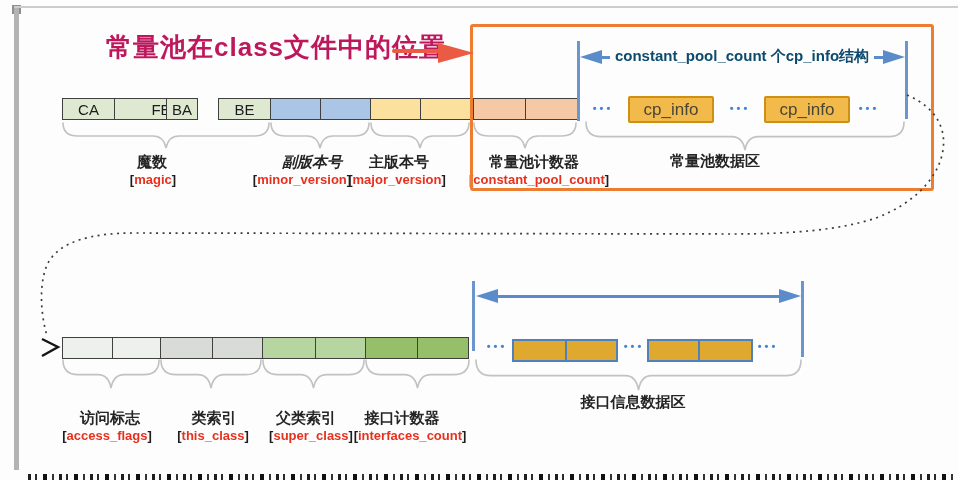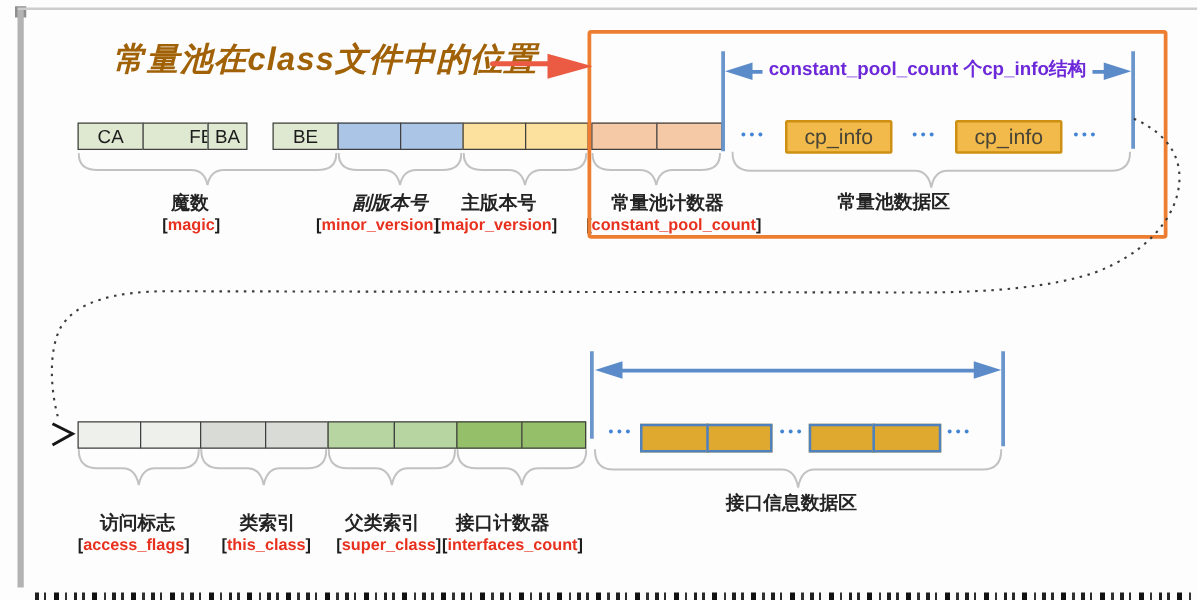--- a/index.html
+++ b/index.html
@@ -6,42 +6,42 @@
   #canvas{position:relative;width:958px;height:480px;background:#fdfdfd;overflow:hidden;
           font-family:"Liberation Sans","DejaVu Sans",sans-serif;}
   .abs{position:absolute;}
 
   
   .frame-corner{left:12px;top:5px;width:9px;height:9px;background:#8f8f8f;}
   .frame-top{left:14px;top:6px;width:944px;height:2px;background:#cdcdcd;}
   .frame-left{left:14px;top:8px;width:5px;height:462px;background:#b3b3b3;}
 
   
-  .title{left:90px;top:30px;font-size:26px;font-weight:700;color:#a16207;letter-spacing:1px;white-space:nowrap;z-index:6;font-style:italic;}
+  .title{left:106px;top:30px;font-size:26px;font-weight:700;color:#be185d;letter-spacing:1px;white-space:nowrap;z-index:6;}
   .red-arrow-line{left:392px;top:49px;width:50px;height:4px;background:#eb5a42;border-radius:2px;z-index:6;}
   .red-arrow-head{left:438px;top:43px;width:0;height:0;border-top:10px solid transparent;border-bottom:10px solid transparent;border-left:36px solid #eb5a42;z-index:6;}
 
   
   .hl-box{left:470px;top:24px;width:464px;height:167px;border:3px solid #ed7d31;border-radius:3px;box-sizing:border-box;z-index:5;background:transparent;}
 
   
   .cell{position:absolute;box-sizing:border-box;border:1px solid #404040;height:22px;
         display:flex;align-items:center;justify-content:center;font-size:15px;color:#1c1c1c;z-index:2;}
   .r1{top:98px;}
   .r2{top:337px;}
   .bg-green{background:#dfe9d2;} .bg-blue{background:#abc5e6;} .bg-yellow{background:#fbe09e;} .bg-salmon{background:#f6c9a6;}
   .bg-white2{background:#eef0eb;} .bg-gray2{background:#d9dbd6;} .bg-lgreen2{background:#b7d5a0;} .bg-dgreen2{background:#95bf68;}
   .iface-cell{position:absolute;top:339px;height:23px;box-sizing:border-box;border:2px solid #4f81bd;background:#dfa930;z-index:2;}
 
   
   .vline{background:#6b96cc;width:3px;z-index:3;}
   .hline{background:#5b8bc9;height:3px;z-index:3;}
   .ah-l{width:0;height:0;border-top:7px solid transparent;border-bottom:7px solid transparent;border-right:22px solid #5b8bc9;z-index:4;}
   .ah-r{width:0;height:0;border-top:7px solid transparent;border-bottom:7px solid transparent;border-left:22px solid #5b8bc9;z-index:4;}
-  .span-text{z-index:4;text-align:center;font-size:15px;font-weight:700;color:#6d28d9;line-height:22px;white-space:nowrap;}
+  .span-text{z-index:4;text-align:center;font-size:15px;font-weight:700;color:#0c4a6e;line-height:22px;white-space:nowrap;}
   .span-text span{background:#fdfdfd;padding:0 5px;}
 
   
   .cp-box{position:absolute;top:96px;width:86px;height:27px;box-sizing:border-box;background:#f2ba4a;border:2px solid #cd9012;border-radius:2px;
           display:flex;align-items:center;justify-content:center;font-size:17px;color:#494536;z-index:3;}
   .dots{position:absolute;width:44px;text-align:center;font-size:11px;font-weight:700;letter-spacing:3px;color:#4285d4;z-index:3;}
 
   
   .brace{z-index:2;}
   .cn-label{font-size:15px;font-weight:700;color:#242424;white-space:nowrap;transform:translateX(-50%);z-index:3;}

